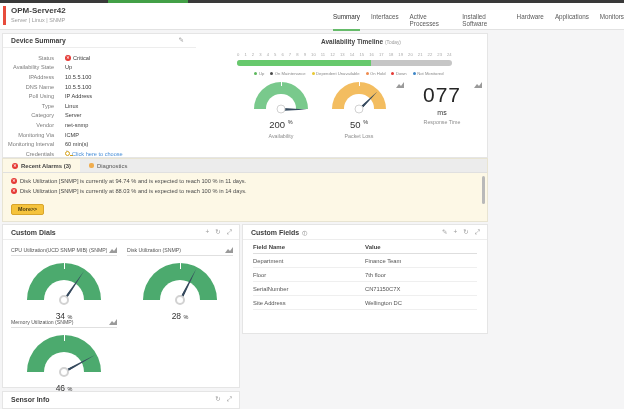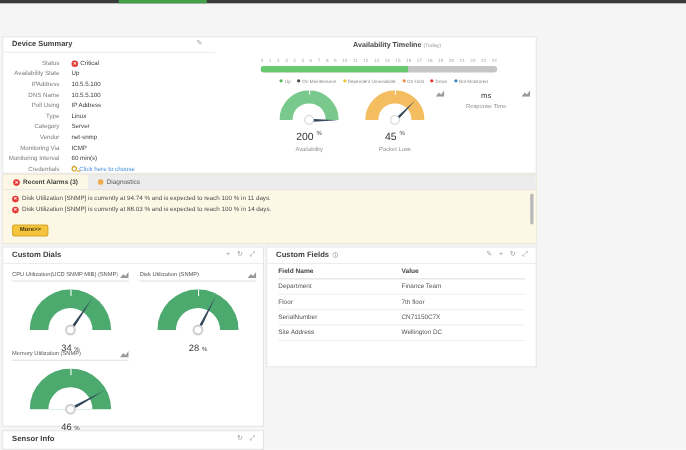--- a/index.html
+++ b/index.html
@@ -104,20 +104,34 @@
 </style>
 </head>
 <body>
 
 <div id="page">
 
   <div class="topbar">
     <div class="topbar-progress" style="width:80px"></div>
   </div>
 
+  <div class="header">
+    <div class="sev-strip"></div>
+    <div class="dev-title">OPM-Server42</div>
+    <div class="dev-sub">Server | Linux | SNMP</div>
+    <div class="tabs">
+      <div class="tab active">Summary</div>
+      <div class="tab">Interfaces</div>
+      <div class="tab">Active Processes</div>
+      <div class="tab">Installed Software</div>
+      <div class="tab">Hardware</div>
+      <div class="tab">Applications</div>
+      <div class="tab">Monitors</div>
+    </div>
+  </div>
 
   <div class="panel" id="panel-summary">
     <div class="ds-header">
       <div class="ds-title">Device Summary</div>
       <span class="icon-btn ds-edit">✎</span>
     </div>
     <span class="scroll-chev" style="top:20px">⌃</span>
     <div class="ds-list">
       <div class="ds-row">
         <div class="ds-label">Status</div>
@@ -252,27 +266,28 @@
           <div class="gauge" style="--s: 54px; --c: #f3bd60; --angle: 45deg;">
             <div class="arc-clip">
                 <div class="arc">
                   <div class="arc-hole"></div>
                 </div>
                 <div class="notch"></div>
               </div>
             <div class="needle"></div>
             <div class="hub" style="width:9px;height:9px;border-width:1.5px;"></div>
           </div>
-          <div class="kpi-val"><span>45</span> <span class="pct">%</span></div>
+          <div class="kpi-val"><span>50</span> <span class="pct">%</span></div>
           <div class="kpi-lbl">Packet Loss</div>
         </div>
         <svg class="mini-chart" style="left:162px; top:0;" width="8" height="6">
             <polygon points="0,6 3,2 5,4 8,0 8,6" fill="#9a9a9a"></polygon>
           </svg>
         <div class="kpi" style="left:172px; width:72px;">
+          <div class="rt-num">077</div>
           <div class="rt-unit">ms</div>
           <div class="kpi-lbl">Response Time</div>
         </div>
         <svg class="mini-chart" style="left:240px; top:0;" width="8" height="6">
             <polygon points="0,6 3,2 5,4 8,0 8,6" fill="#9a9a9a"></polygon>
           </svg>
       </div>
     </div>
   </div>
 

